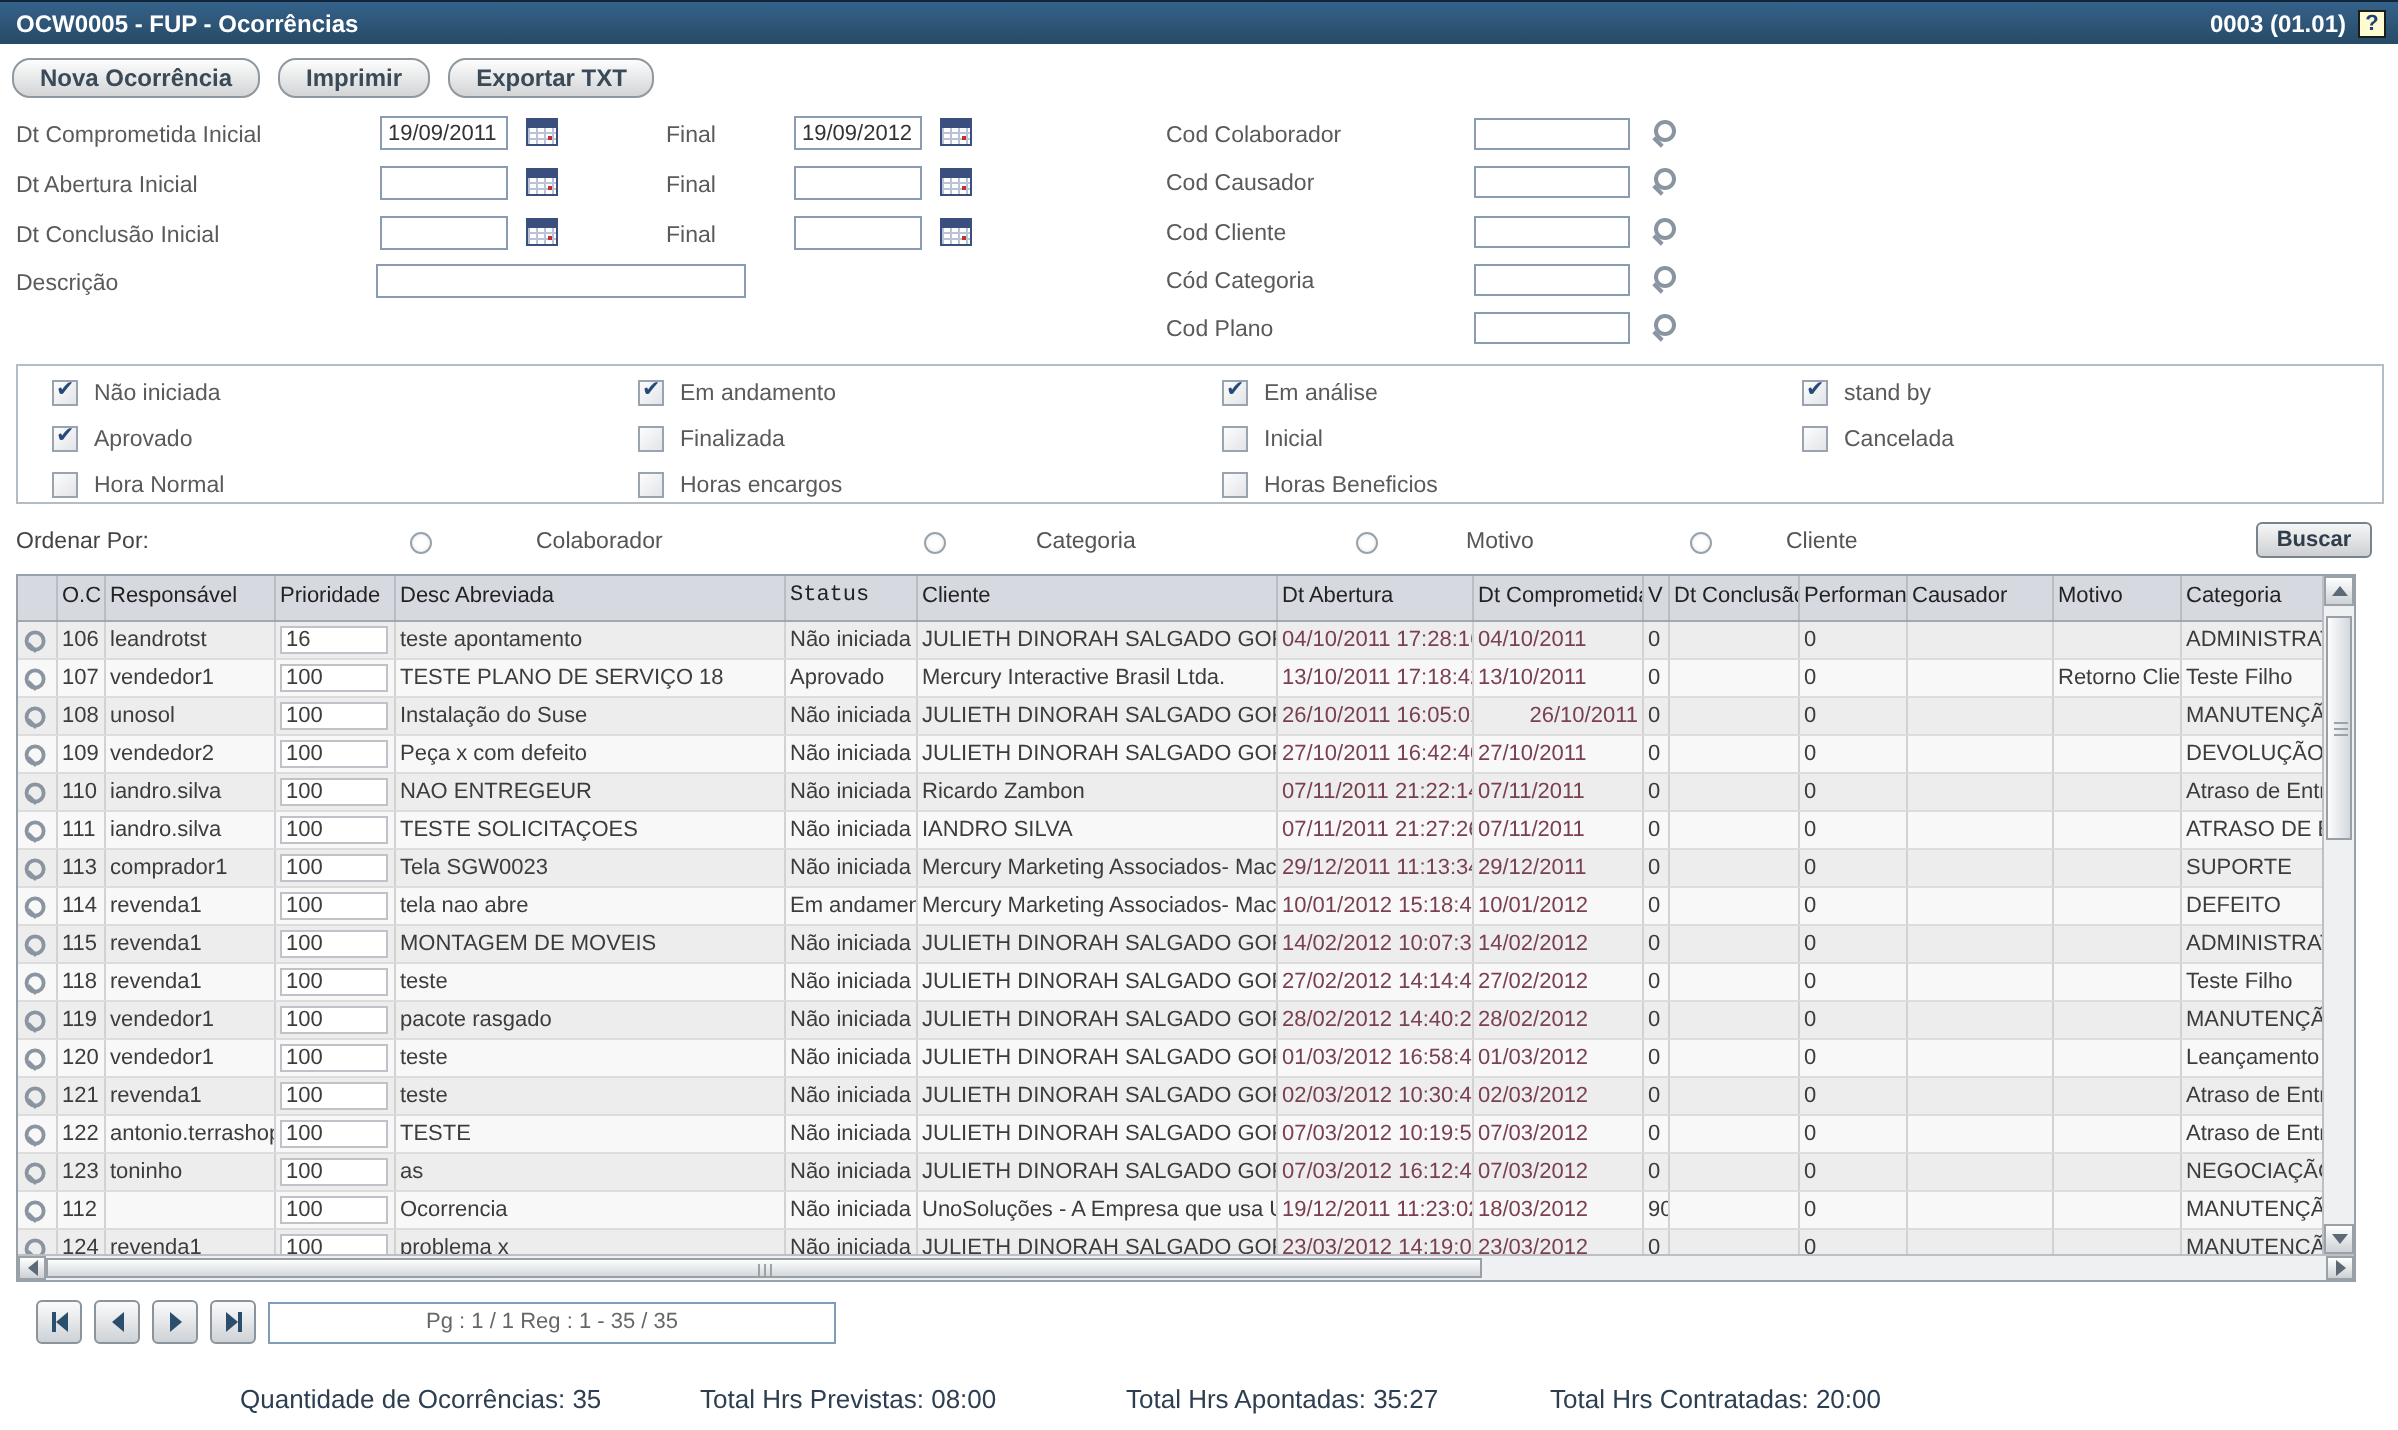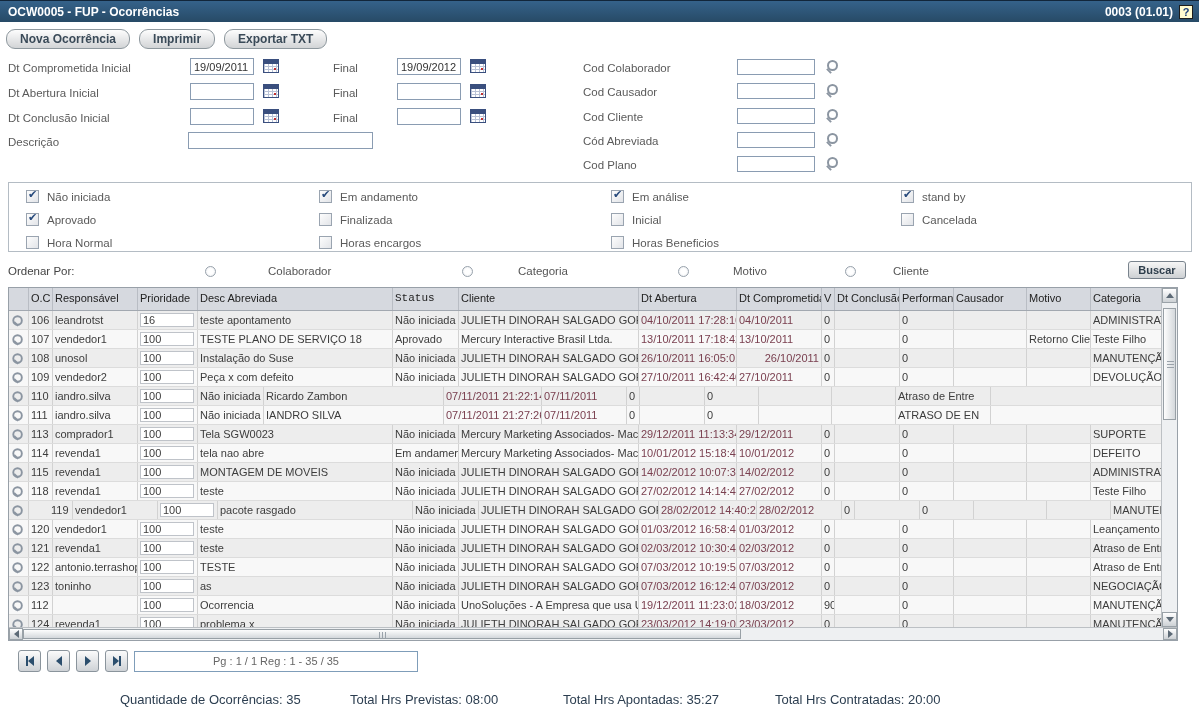--- a/index.html
+++ b/index.html
@@ -156,21 +156,21 @@
 <span class="mag" style="left:826px;top:60px"></span>
 
 <span class="flabel" style="left:583px;top:86px">Cod Causador</span>
 <input class="finput" style="left: 737px; top: 83px; width: 78px; height: 16px;" value="">
 <span class="mag" style="left:826px;top:84px"></span>
 
 <span class="flabel" style="left:583px;top:111px">Cod Cliente</span>
 <input class="finput" style="left: 737px; top: 108px; width: 78px; height: 16px;" value="">
 <span class="mag" style="left:826px;top:109px"></span>
 
-<span class="flabel" style="left:583px;top:135px">Cód Abreviada</span>
+<span class="flabel" style="left:583px;top:135px">Cód Categoria</span>
 <input class="finput" style="left: 737px; top: 132px; width: 78px; height: 16px;" value="">
 <span class="mag" style="left:826px;top:133px"></span>
 
 <span class="flabel" style="left:583px;top:159px">Cod Plano</span>
 <input class="finput" style="left: 737px; top: 156px; width: 78px; height: 16px;" value="">
 <span class="mag" style="left:826px;top:157px"></span>
 
 <div class="cb-panel">
   <div class="cb-item" style="left:17px;top:7px">
       <span class="cb checked"></span>
@@ -327,38 +327,40 @@
         <div class="cell" style="width: 64px;"></div>
         <div class="cell" style="width: 95px;">DEVOLUÇÃO</div>
       </div>
       <div class="grow">
         <div class="cell iconcell" style="width: 20px;">
           <span class="mag sm"></span>
         </div>
         <div class="cell" style="width: 24px;">110</div>
         <div class="cell" style="width: 85px;">iandro.silva</div>
         <div class="cell" style="width: 60px;"><span class="prio">100</span></div>
+        <div class="cell" style="width: 195px;">NAO ENTREGEUR</div>
         <div class="cell" style="width: 66px;">Não iniciada</div>
         <div class="cell" style="width: 180px;">Ricardo Zambon</div>
         <div class="cell date" style="width: 98px;">07/11/2011 21:22:14</div>
         <div class="cell date" style="width: 85px;">07/11/2011</div>
         <div class="cell" style="width: 13px;">0</div>
         <div class="cell" style="width: 65px;"></div>
         <div class="cell" style="width: 54px;">0</div>
         <div class="cell" style="width: 73px;"></div>
         <div class="cell" style="width: 64px;"></div>
         <div class="cell" style="width: 95px;">Atraso de Entre</div>
       </div>
       <div class="grow alt">
         <div class="cell iconcell" style="width: 20px;">
           <span class="mag sm"></span>
         </div>
         <div class="cell" style="width: 24px;">111</div>
         <div class="cell" style="width: 85px;">iandro.silva</div>
         <div class="cell" style="width: 60px;"><span class="prio">100</span></div>
+        <div class="cell" style="width: 195px;">TESTE SOLICITAÇOES</div>
         <div class="cell" style="width: 66px;">Não iniciada</div>
         <div class="cell" style="width: 180px;">IANDRO SILVA</div>
         <div class="cell date" style="width: 98px;">07/11/2011 21:27:26</div>
         <div class="cell date" style="width: 85px;">07/11/2011</div>
         <div class="cell" style="width: 13px;">0</div>
         <div class="cell" style="width: 65px;"></div>
         <div class="cell" style="width: 54px;">0</div>
         <div class="cell" style="width: 73px;"></div>
         <div class="cell" style="width: 64px;"></div>
         <div class="cell" style="width: 95px;">ATRASO DE EN</div>
@@ -436,21 +438,21 @@
         <div class="cell" style="width: 65px;"></div>
         <div class="cell" style="width: 54px;">0</div>
         <div class="cell" style="width: 73px;"></div>
         <div class="cell" style="width: 64px;"></div>
         <div class="cell" style="width: 95px;">Teste Filho</div>
       </div>
       <div class="grow">
         <div class="cell iconcell" style="width: 20px;">
           <span class="mag sm"></span>
         </div>
-        <div class="cell" style="width: 24px; margin-left: 20px;">119</div>
+        <div class="cell" style="width: 24px;">119</div>
         <div class="cell" style="width: 85px;">vendedor1</div>
         <div class="cell" style="width: 60px;"><span class="prio">100</span></div>
         <div class="cell" style="width: 195px;">pacote rasgado</div>
         <div class="cell" style="width: 66px;">Não iniciada</div>
         <div class="cell" style="width: 180px;">JULIETH DINORAH SALGADO GOFFI</div>
         <div class="cell date" style="width: 98px;">28/02/2012 14:40:21</div>
         <div class="cell date" style="width: 85px;">28/02/2012</div>
         <div class="cell" style="width: 13px;">0</div>
         <div class="cell" style="width: 65px;"></div>
         <div class="cell" style="width: 54px;">0</div>

